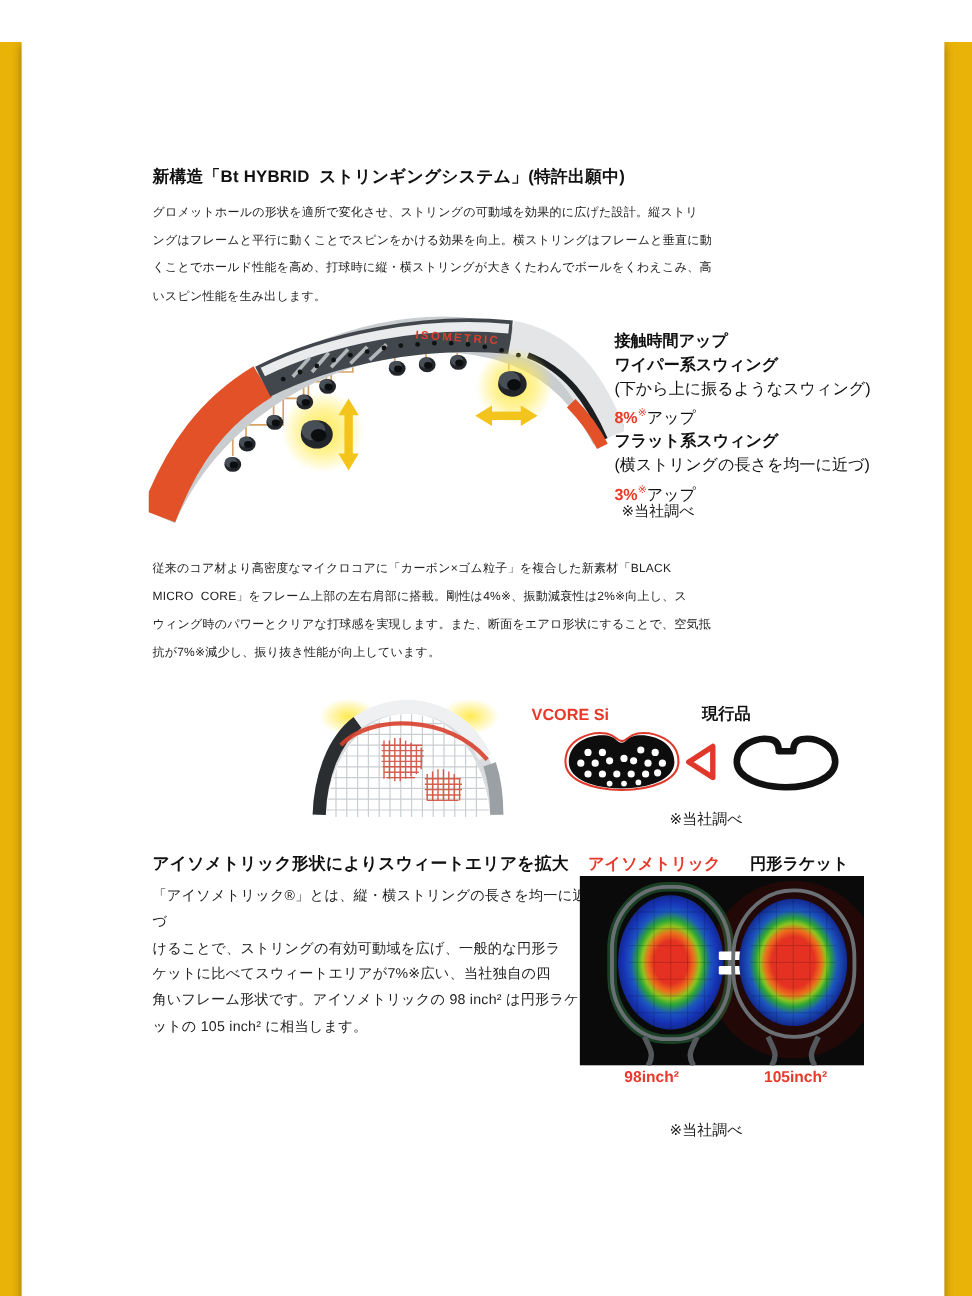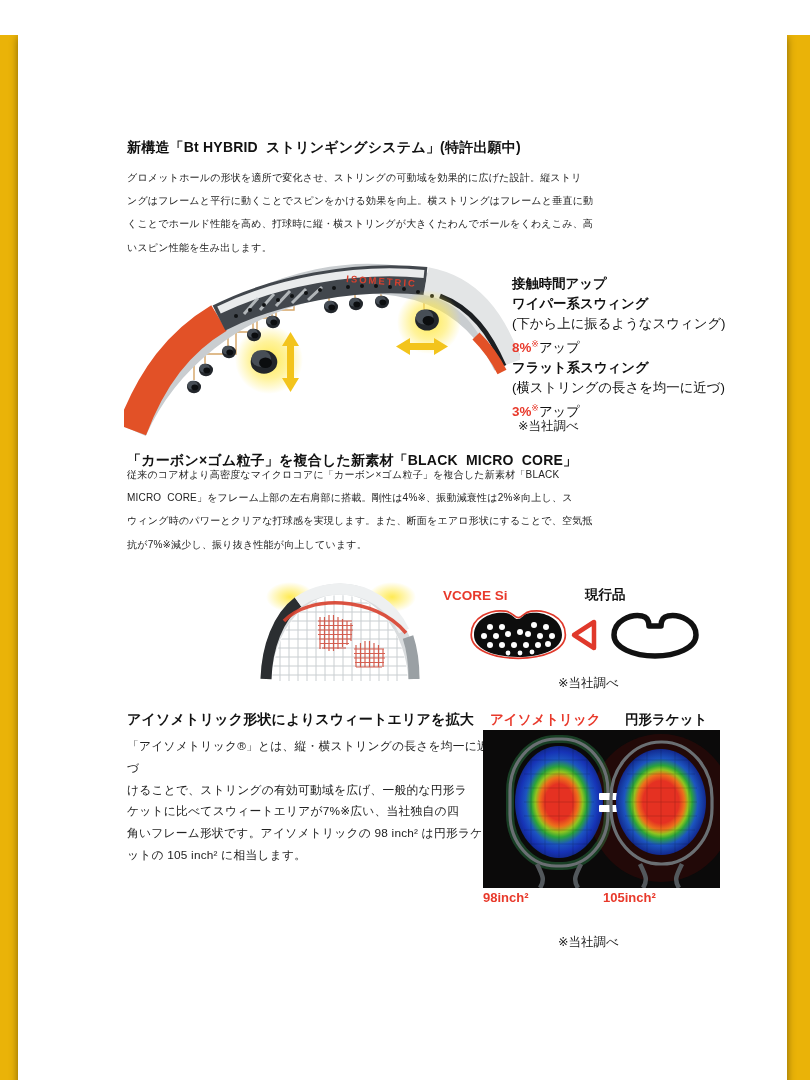--- a/index.html
+++ b/index.html
@@ -11,21 +11,21 @@
   .heading { font-size:14px; font-weight:bold; color:#111; white-space:pre-wrap; letter-spacing:0.2px; }
   .body-text { font-size:10px; color:#222; line-height:23.2px; white-space:pre-wrap; letter-spacing:0.2px; }
   .body-text.narrow { font-size:11.8px; line-height:21.8px; }
   .ann { font-size:13.4px; color:#111; line-height:20px; }
   .ann .b { font-weight:bold; }
   .red { color:#e8392b; }
   .val { font-weight:bold; }
   sup { font-size:9px; }
   .footnote { font-size:12.5px; color:#222; text-align:left; }
   .cmp-label { font-size:13.5px; font-weight:bold; }
-  .size-label { font-size:13px; font-weight:bold; color:#e8392b; text-align:left; }
+  .size-label { font-size:13px; font-weight:bold; color:#e8392b; text-align:center; }
 </style>
 </head>
 <body>
 
 <div class="viewer">
   <div class="page">
 
     <div class="abs heading" style="left:109px; top:104px;">新構造「Bt HYBRID  ストリンギングシステム」(特許出願中)</div>
     <div class="abs body-text" style="left:109px; top:131px; width:592px;">グロメットホールの形状を適所で変化させ、ストリングの可動域を効果的に広げた設計。縦ストリ
 ングはフレームと平行に動くことでスピンをかける効果を向上。横ストリングはフレームと垂直に動
@@ -130,21 +130,20 @@
       <div class="b">接触時間アップ</div>
       <div class="b">ワイパー系スウィング</div>
       <div>(下から上に振るようなスウィング)</div>
       <div><span class="red val">8%</span><sup class="red">※</sup><span>アップ</span></div>
       <div class="b">フラット系スウィング</div>
       <div>(横ストリングの長さを均一に近づ)</div>
       <div><span class="red val">3%</span><sup class="red">※</sup><span>アップ</span></div>
     </div>
     <div class="abs footnote" style="left:500px; top:383px; width:182px;">※当社調べ</div>
 
-    <div class="abs heading" style="left:109px; top:417px;">「カーボン×ゴム粒子」を複合した新素材「BLACK  MICRO  CORE」</div>
     <div class="abs body-text" style="left:109px; top:428px; width:592px;">従来のコア材より高密度なマイクロコアに「カーボン×ゴム粒子」を複合した新素材「BLACK
 MICRO  CORE」をフレーム上部の左右肩部に搭載。剛性は4%※、振動減衰性は2%※向上し、ス
 ウィング時のパワーとクリアな打球感を実現します。また、断面をエアロ形状にすることで、空気抵
 抗が7%※減少し、振り抜き性能が向上しています。</div>
 
     <svg class="abs" style="left:238px; top:540px;" width="168" height="106" viewBox="0 0 168 106">
       <defs>
         <radialGradient id="yglow" cx="50%" cy="50%" r="50%">
           <stop offset="0%" stop-color="#ffe94a" stop-opacity="0.95"></stop>
           <stop offset="100%" stop-color="#ffe94a" stop-opacity="0"></stop>

